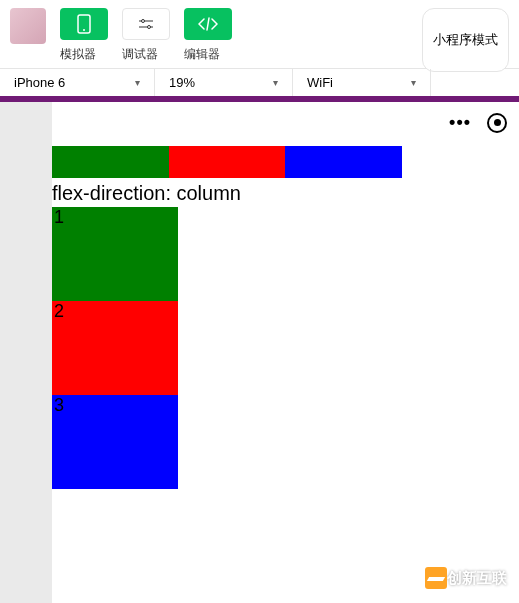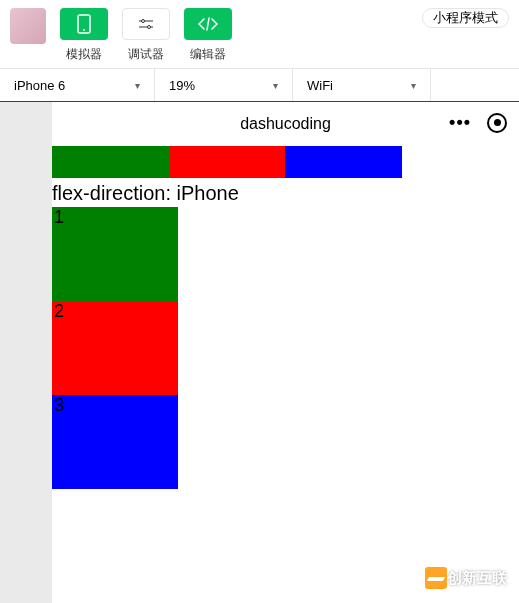--- a/index.html
+++ b/index.html
@@ -1,27 +1,27 @@
 <!DOCTYPE html>
 <html><head>
   <meta charset="utf-8">
   <style>
     * { margin: 0; padding: 0; box-sizing: border-box; font-family: "Microsoft YaHei", "PingFang SC", sans-serif; }
     body { width: 519px; height: 603px; background: #fff; position: relative; overflow: hidden; }
     
     .top-toolbar { display: flex; align-items: flex-start; padding: 8px 10px 0; gap: 14px; height: 68px; }
     .avatar { width: 36px; height: 36px; border-radius: 4px; background: linear-gradient(135deg, #e8c5d0, #d4a5b5); }
-    .tool-item { display: flex; flex-direction: column; align-items: center; gap: 6px; }
+    .tool-item { display: flex; flex-direction: column; align-items: flex-start; gap: 6px; }
     .tool-btn { width: 48px; height: 32px; border-radius: 4px; display: flex; align-items: center; justify-content: center; cursor: pointer; }
     .tool-btn.green { background: #07c160; color: #fff; }
     .tool-btn.white { background: #fff; border: 1px solid #e5e5e5; color: #333; }
     .tool-label { font-size: 12px; color: #333; }
-    .mode-btn { margin-left: auto; background: #fff; border: 1px solid #e5e5e5; border-radius: 12px; padding: 0 10px; font-size: 13px; cursor: pointer; }
+    .mode-btn { margin-left: auto; background: #fff; border: 1px solid #e5e5e5; border-radius: 12px; padding: 22px 10px; font-size: 13px; cursor: pointer; }
     
-    .selector-bar { display: flex; border-top: 1px solid #e5e5e5; border-bottom: 1px solid #701a75; height: 34px; }
+    .selector-bar { display: flex; border-top: 1px solid #e5e5e5; border-bottom: 6px solid #701a75; height: 34px; }
     .selector { display: flex; align-items: center; justify-content: space-between; padding: 0 14px; border-right: 1px solid #e5e5e5; font-size: 13px; cursor: pointer; }
     .selector:nth-child(1) { width: 155px; }
     .selector:nth-child(2) { width: 138px; }
     .selector:nth-child(3) { width: 138px; }
     .chevron { font-size: 10px; color: #666; }
     
     .main-area { display: flex; height: calc(603px - 68px - 34px); }
     .gutter { width: 52px; background: #eaeaea; }
     .simulator { flex: 1; background: #fff; position: relative; }
     
@@ -95,34 +95,33 @@
   <div class="selector">
     <span>WiFi</span>
     <span class="chevron">▾</span>
   </div>
 </div>
 
 <div class="main-area">
   <div class="gutter"></div>
   <div class="simulator">
     <div class="sim-header">
-      <span class="sim-title">dashucoding</span>
       <div class="capsule">
         <span class="capsule-dots">•••</span>
         <span class="capsule-target"></span>
       </div>
     </div>
 
     <div class="flex-row">
       <div class="box g"></div>
       <div class="box r"></div>
       <div class="box b"></div>
     </div>
 
-    <div class="section-label">flex-direction: iPhone</div>
+    <div class="section-label">flex-direction: column</div>
 
     <div class="flex-col">
       <div class="box g">1</div>
       <div class="box r">2</div>
       <div class="box b">3</div>
     </div>
   </div>
 </div>
 
 <div class="watermark">

